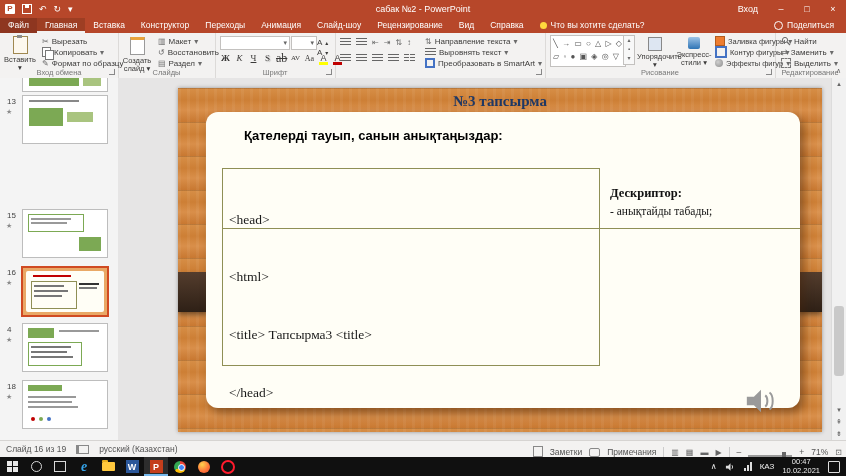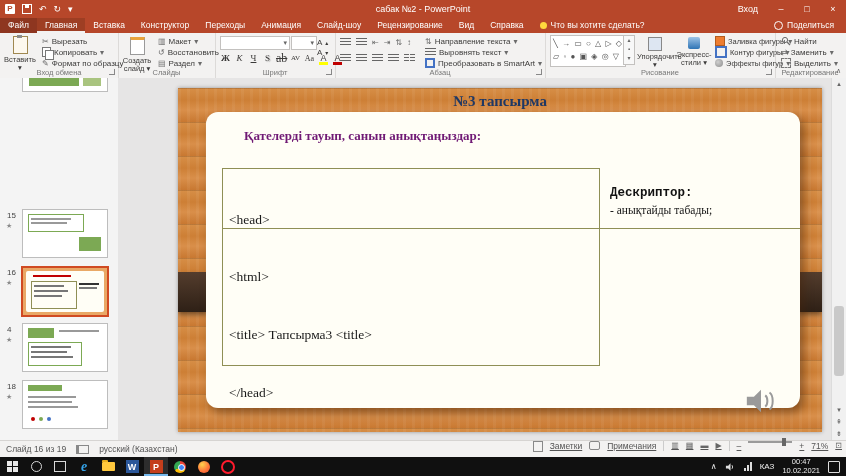--- a/index.html
+++ b/index.html
@@ -87,36 +87,36 @@
         repeating-linear-gradient(180deg, rgba(80,40,10,0.22) 0 1px, transparent 1px 34px),
         repeating-linear-gradient(90deg, rgba(255,255,255,0.05) 0 3px, transparent 3px 9px),
         repeating-linear-gradient(180deg,#d78f47 0px,#cd7f35 12px,#d98f4a 22px,#c87831 34px);
        box-shadow:0 0 4px rgba(0,0,0,.35);}
   .s-title{position:absolute;top:5px;left:0;right:0;text-align:center;
        font-family:"Liberation Serif",serif;font-weight:bold;font-size:15px;color:#1F3864;}
   .side-tab{position:absolute;top:184px;height:40px;background:linear-gradient(#543d2d,#2e2016);
        box-shadow:0 3px 5px rgba(0,0,0,.45);}
   .card{position:absolute;left:28px;top:24px;width:594px;height:296px;background:#FFFEF6;border-radius:12px;
        box-shadow:4px 5px 10px rgba(70,35,10,.5);}
-  .heading{position:absolute;left:38px;top:16px;font-family:Liberation Serif, serif;
-       font-weight:bold;font-size:13px;color:#701a75;}
+  .heading{position:absolute;left:38px;top:16px;font-family:Liberation Sans, sans-serif;
+       font-weight:bold;font-size:13px;color:#000000;}
   .codebox{position:absolute;left:16px;top:56px;width:376px;height:196px;border:1px solid #8F8F55;}
   .code{position:absolute;left:6px;top:2px;font-family:"Liberation Serif",serif;font-size:13.5px;
        color:#1a1a1a;line-height:19.3px;white-space:pre;}
   .hline{position:absolute;left:16px;top:116px;width:578px;height:0;border-top:1px solid #8F8F55;}
   .descriptor{position:absolute;left:404px;top:74px;width:180px;font-family:"Liberation Serif",serif;color:#111;}
-  .d-title{font-weight:bold;font-size:12.5px;margin-bottom:3px;font-family:Liberation Mono, monospace;}
+  .d-title{font-weight:bold;font-size:12.5px;margin-bottom:3px;}
   .d-item{font-size:11.5px;line-height:15px;}
   .speaker{position:absolute;left:538px;top:274px;width:34px;height:30px;}
 
   
   .statusbar{position:absolute;left:0;right:0;top:440px;height:17px;background:#f3f2f1;
        border-top:1px solid #d6d4d2;font-size:8.5px;color:#555;}
   .sb-left{position:absolute;left:6px;top:0;height:16px;display:flex;align-items:center;gap:10px;}
-  .sb-right{position:absolute;right:4px;top:0;height:16px;display:flex;align-items:flex-start;gap:7px;text-decoration:underline;}
+  .sb-right{position:absolute;right:4px;top:0;height:16px;display:flex;align-items:flex-end;gap:7px;}
   .sb-ic-page{width:8px;height:9px;border:1px solid #888;}
   .sb-ic-bubble{width:9px;height:7px;border:1px solid #888;border-radius:2px;}
   .sb-book{width:9px;height:7px;border:1px solid #888;border-left:3px solid #888;}
   .sb-sep{width:1px;height:10px;background:#ccc;}
   .sb-view{font-size:8px;color:#666;}
   .ztrack{position:relative;width:44px;height:2px;background:#9a9a9a;}
   .zthumb{position:absolute;left:34px;top:-3px;width:4px;height:8px;background:#666;}
 
   
   .taskbar{position:absolute;left:0;right:0;top:457px;height:19px;background:#101010;display:flex;align-items:center;}
@@ -292,21 +292,20 @@
       <div class="smallbtn" style="left:90px;top:14px;">
         <span class="mi"></span>
         <span>Выровнять текст</span>
           <span class="ic">▾</span>
       </div>
       <div class="smallbtn" style="left:90px;top:25px;">
         <span class="outsq" style="width:6px;height:6px;"></span>
         <span>Преобразовать в SmartArt</span>
           <span class="ic">▾</span>
       </div>
-      <div class="g-label">Абзац</div>
       <div class="launcher"></div>
     </div>
 
     <div class="rgroup" style="left:545px;width:230px;">
       <div class="shapesbox">
         <div>╲ → ▭ ○ △ ▷ ◇ ☆</div>
         <div>▱ ◦ ● ▣ ◈ ◎ ▽ ■</div>
       </div>
       <div class="scrollcol">
         <div>▴</div>
@@ -366,20 +365,29 @@
 
   <div class="thumbs">
 
     <div class="trow" style="top:-35px;">
       <div class="tbox" style="top:0;">
         <div class="tb-el" style="left:6px;top:30px;width:50px;height:12px;background:#7CA954;"></div>
         <div class="tb-el" style="left:60px;top:34px;width:18px;height:8px;background:#A9C47F;"></div>
       </div>
     </div>
 
+    <div class="trow" style="top:17px;">
+      <span class="tnum">13</span>
+      <span class="tstar">★</span>
+      <div class="tbox">
+        <div class="tb-el" style="left:6px;top:4px;width:50px;height:2px;background:#888;"></div>
+        <div class="tb-el" style="left:6px;top:12px;width:34px;height:18px;background:#7CA954;"></div>
+        <div class="tb-el" style="left:44px;top:16px;width:26px;height:10px;background:#A9C47F;"></div>
+      </div>
+    </div>
 
 
     <div class="trow" style="top:131px;">
       <span class="tnum">15</span>
       <span class="tstar">★</span>
       <div class="tbox">
         <div class="tb-el" style="left:5px;top:4px;width:54px;height:16px;border:1px solid #7CA954;"></div>
         <div class="tb-el" style="left:8px;top:8px;width:40px;height:1.5px;background:#999;"></div>
         <div class="tb-el" style="left:8px;top:12px;width:36px;height:1.5px;background:#999;"></div>
         <div class="tb-el" style="left:56px;top:27px;width:22px;height:14px;background:#7CA954;"></div>

